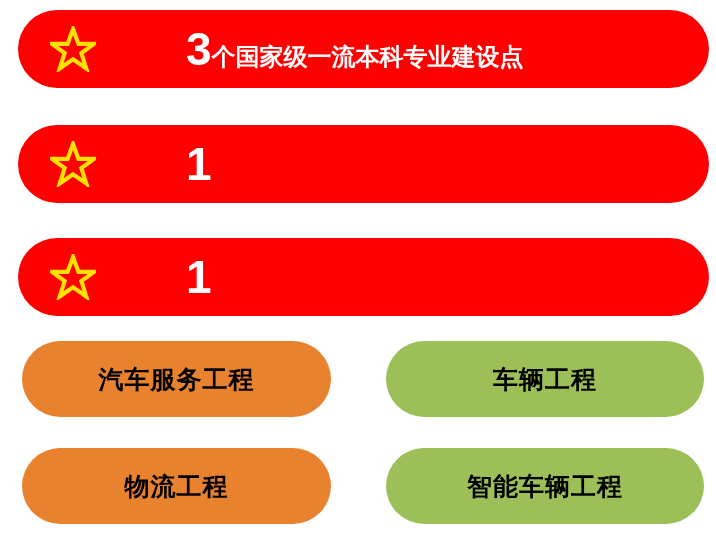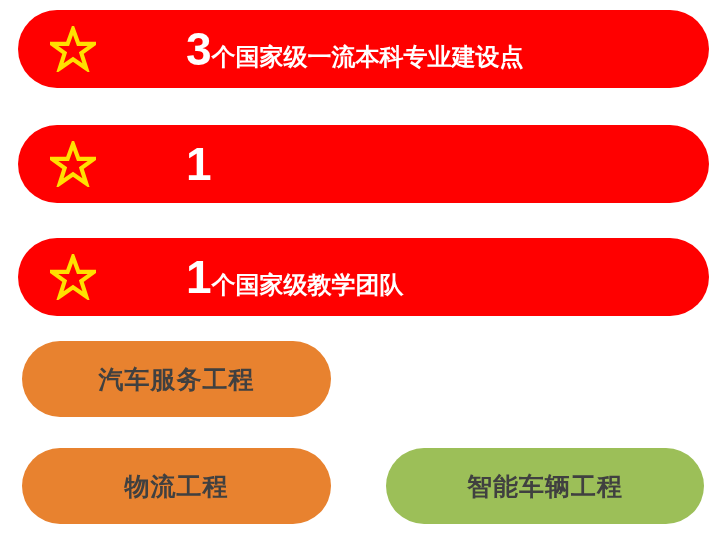--- a/index.html
+++ b/index.html
@@ -76,21 +76,21 @@
   }
 
   
   .pill {
     position: absolute;
     height: 76px;
     border-radius: 38px;
     display: flex;
     align-items: center;
     justify-content: center;
-    color: #404040;
+    color: #000000;
     font-size: 25px;
     font-weight: bold;
     letter-spacing: 1px;
     box-sizing: border-box;
   }
   .pill-left  { left: 22px;  width: 309px; }
   .pill-right { left: 386px; width: 318px; }
   .pill-row-0 { top: 341px; }
   .pill-row-1 { top: 448px; }
 
@@ -126,24 +126,24 @@
   </div>
 
   <div class="banner" id="banner-2">
     <span class="banner-star">
       <svg viewBox="0 0 100 95" width="46" height="46" aria-hidden="true">
         <polygon points="50,4 61.8,36.3 96,36.3 68.1,56.3 78.9,90 50,69.9 21.1,90 31.9,56.3 4,36.3 38.2,36.3" fill="none" stroke="#ffe000" stroke-width="9" stroke-linejoin="miter"></polygon>
       </svg>
     </span>
     <div class="banner-text">
       <span class="banner-num">1</span>
-      <span class="banner-label">个国家级教学团队</span>
     </div>
   </div>
 
   <div class="pill pill-left pill-row-0 pill-orange">汽车服务工程</div>
 
+  <div class="pill pill-right pill-row-0 pill-green">车辆工程</div>
 
   <div class="pill pill-left pill-row-1 pill-orange">物流工程</div>
 
   <div class="pill pill-right pill-row-1 pill-green">智能车辆工程</div>
 
 </div>
 
 </body></html>

